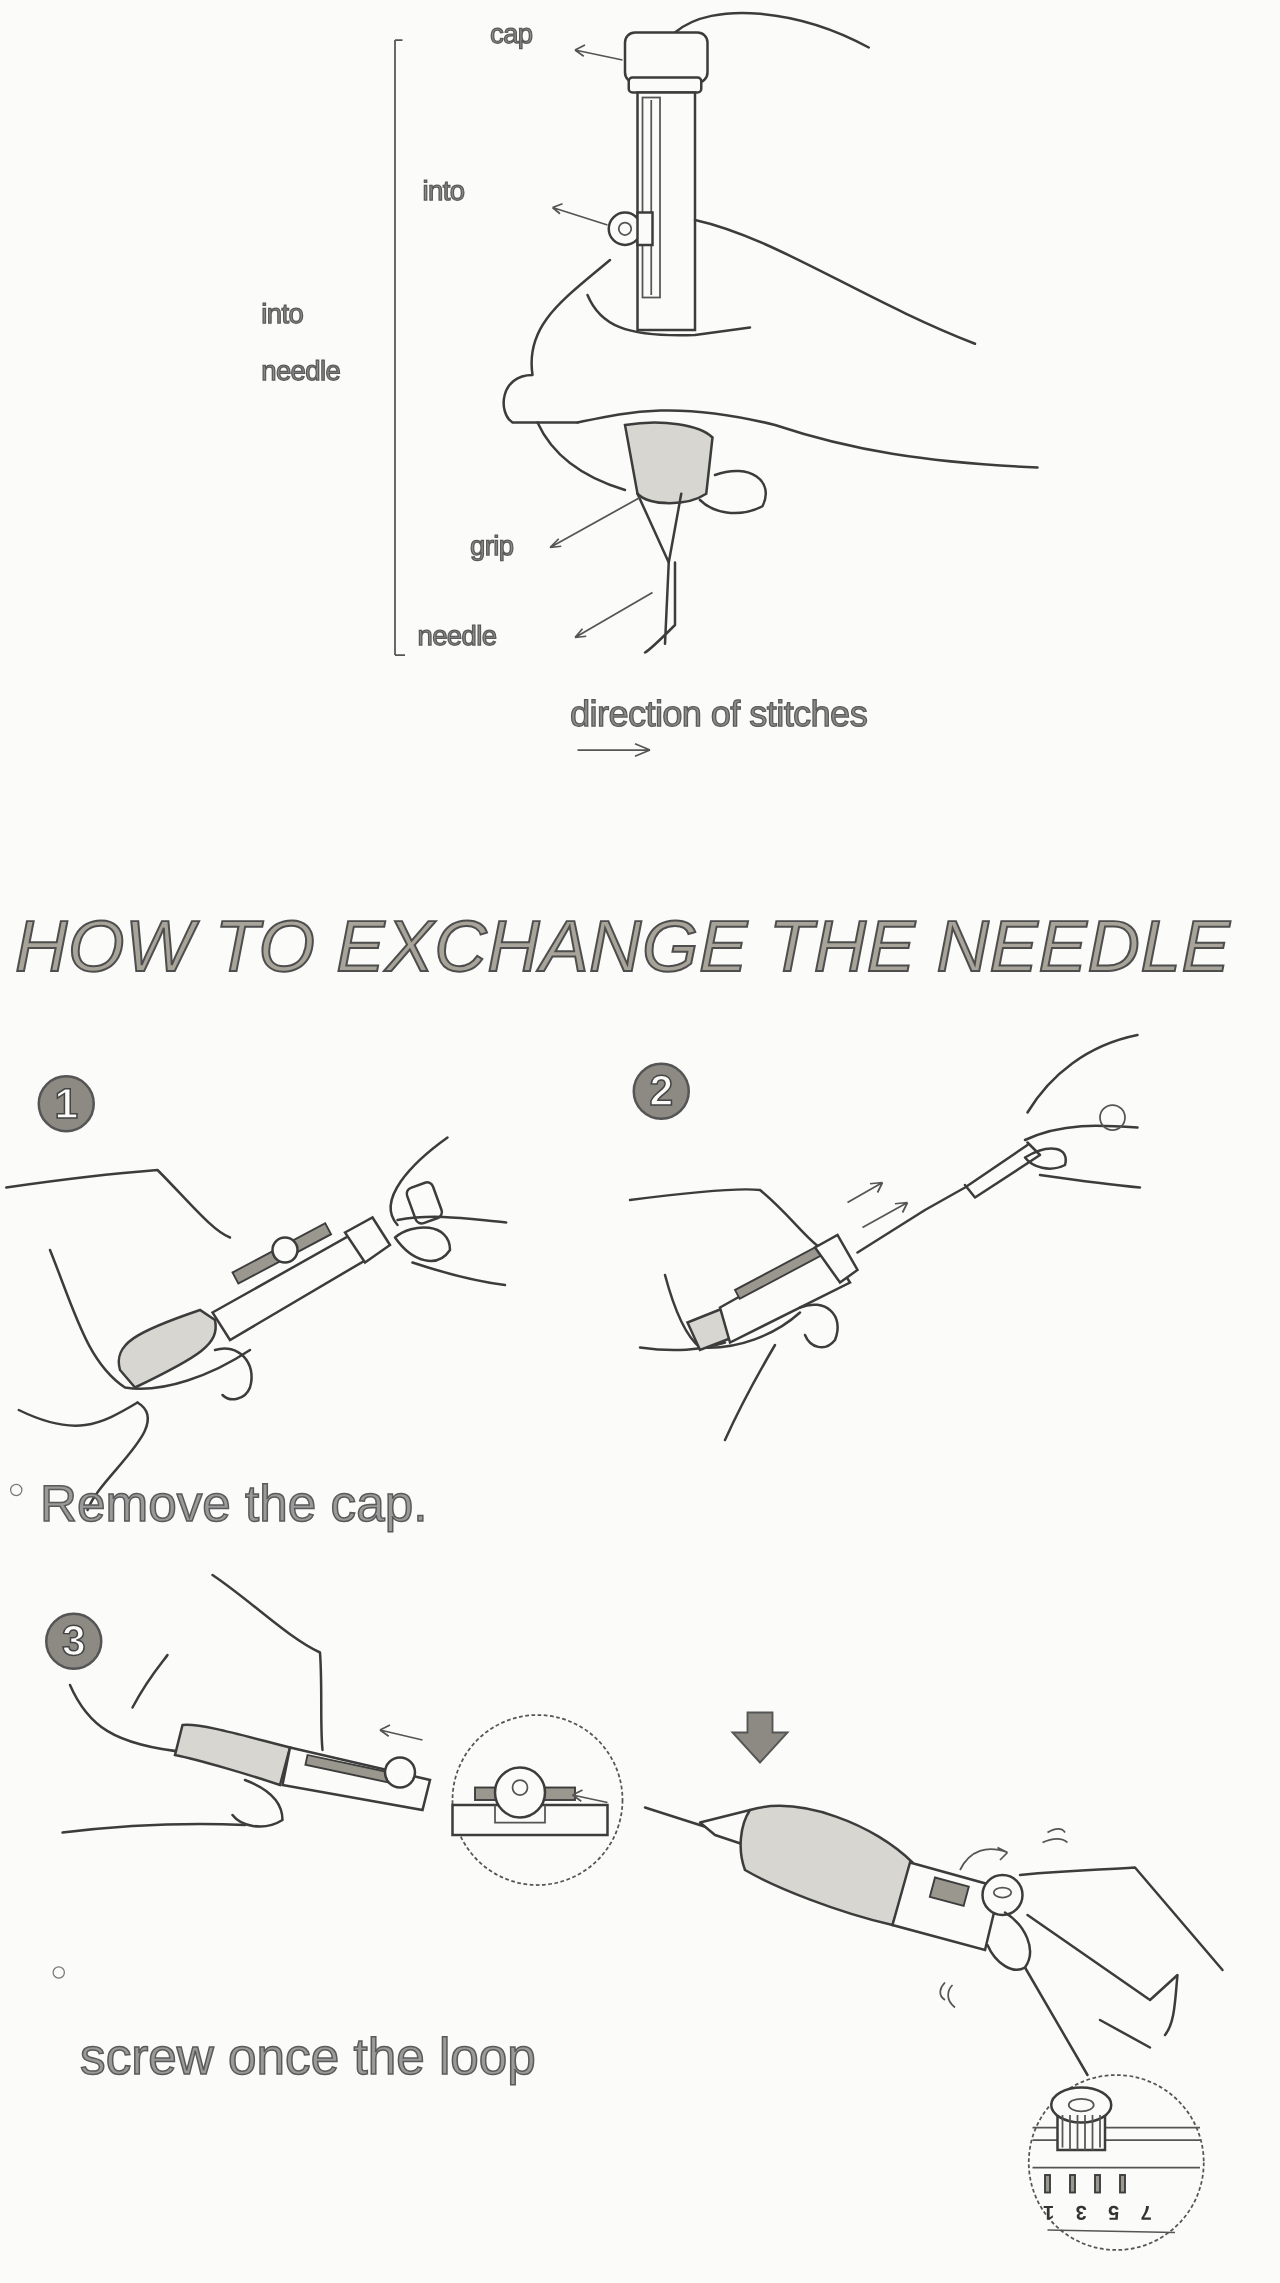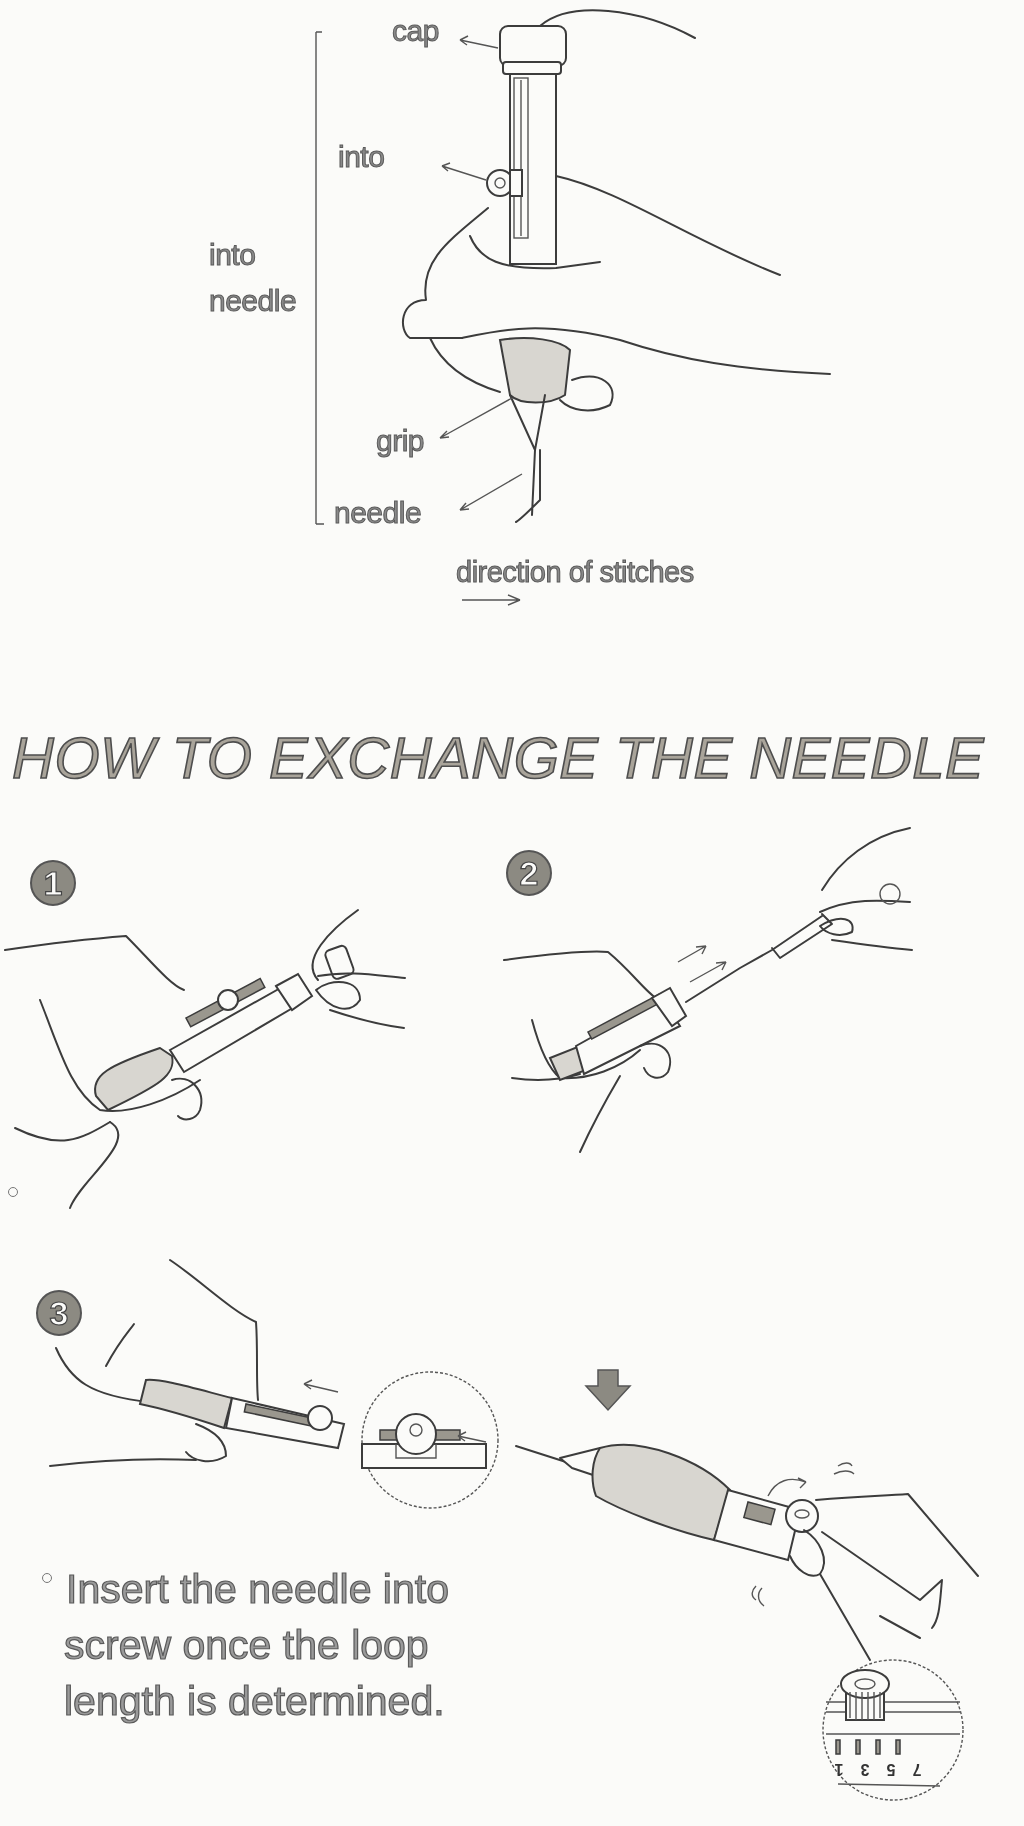--- a/index.html
+++ b/index.html
@@ -4,21 +4,21 @@
   <style>
     html, body { margin: 0; padding: 0; }
     body {
       width: 1024px; height: 1826px; position: relative; overflow: hidden;
       background: #fbfbf9;
       font-family: "Liberation Sans", sans-serif;
       color: #6e6e6e;
     }
     .abs { position: absolute; }
     .lbl {
-      position: absolute; font-size: 30px; color: #8a8a8a;
+      position: absolute; font-size: 22px; color: #8a8a8a;
       -webkit-text-stroke: 1px #5a5a5a; letter-spacing: -0.5px; line-height: 1;
     }
     .title {
       position: absolute; left: 12px; top: 724px; width: 1010px;
       font-size: 58px; font-weight: normal; font-style: italic; letter-spacing: 0.5px;
       color: #a9a49a; -webkit-text-stroke: 1.6px #4e4e4e; white-space: nowrap;
     }
     .caption {
       position: absolute; font-size: 41px; color: #9a9a9a;
       -webkit-text-stroke: 1.2px #5a5a5a; line-height: 1.36; white-space: nowrap;
@@ -113,21 +113,21 @@
     <path class="ln" d="M172 220 C190 214 206 230 200 250 C196 260 184 262 178 256"></path>
     <path class="ln" d="M110 262 C140 280 80 320 70 348"></path>
 
     <path class="ln" d="M318 120 C300 100 330 70 358 50"></path>
     <rect class="white" x="324" y="92" width="22" height="30" rx="5" transform="rotate(-20 324 92)"></rect>
     <path class="ln" d="M316 130 C330 118 360 118 360 140 C350 155 330 150 316 130 Z"></path>
     <path class="ln" d="M318 116 C350 110 380 116 405 118"></path>
     <path class="ln" d="M330 150 C360 160 380 165 404 168"></path>
   </svg>
   <div class="caption" style="left:8px;top:1176px">
-    <span class="bullet"></span>
+    <span class="bullet"></span><span>Remove the cap.</span>
   </div>
 </div>
 
 <div>
   <div class="step-badge" style="left:506px;top:850px">
     <span>2</span>
   </div>
   <svg width="544" height="340" style="left:480px;top:820px">
 
     <path class="ln" d="M24 140 C70 134 110 130 128 132 C150 150 166 172 176 178"></path>
@@ -179,23 +179,22 @@
 
     <circle class="thin" cx="430" cy="180" r="68" style="stroke-dasharray:3 2"></circle>
     <path class="white" d="M362 184 L486 184 L486 208 L362 208 Z"></path>
     <rect class="grey" x="380" y="170" width="80" height="10"></rect>
     <circle class="white" cx="416" cy="174" r="20"></circle>
     <circle class="thin" cx="416" cy="170" r="6"></circle>
     <path class="thin" d="M396 184 L396 198 L436 198 L436 184"></path>
     <path class="thin" d="M486 182 L458 176 M458 176 L466 172 M458 176 L465 181"></path>
   </svg>
   <div class="caption" style="left:42px;top:1562px">
-    <div><span class="bullet"></span><span>Insert the needle into</span></div>
+    <div><span class="bullet"></span></div>
     <div style="padding-left:22px"><span>screw once the loop</span></div>
-    <div style="padding-left:22px"><span>length is determined.</span></div>
   </div>
 </div>
 
 <div>
   <svg width="44" height="40" style="left:586px;top:1370px">
     <path d="M12 0 L32 0 L32 16 L44 16 L22 40 L0 16 L12 16 Z" fill="#8c8a82" stroke="#555" stroke-width="1.5"></path>
   </svg>
   <svg width="524" height="420" style="left:500px;top:1400px">
 
     <path class="ln" d="M16 46 L66 62"></path>

